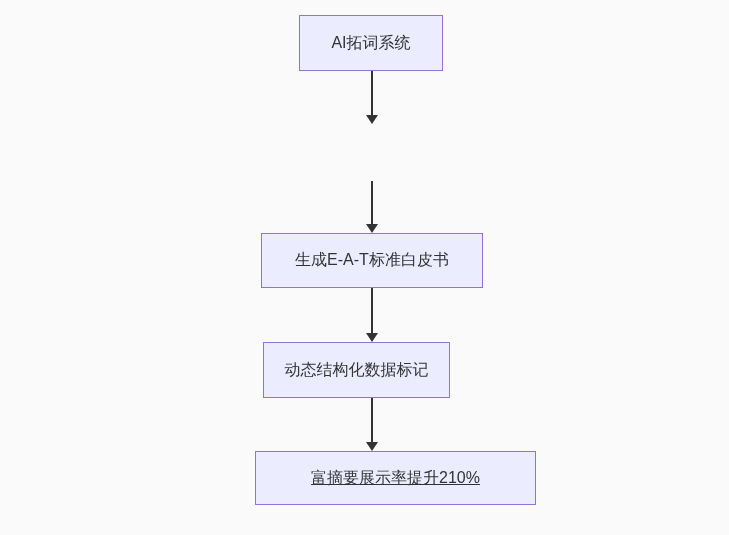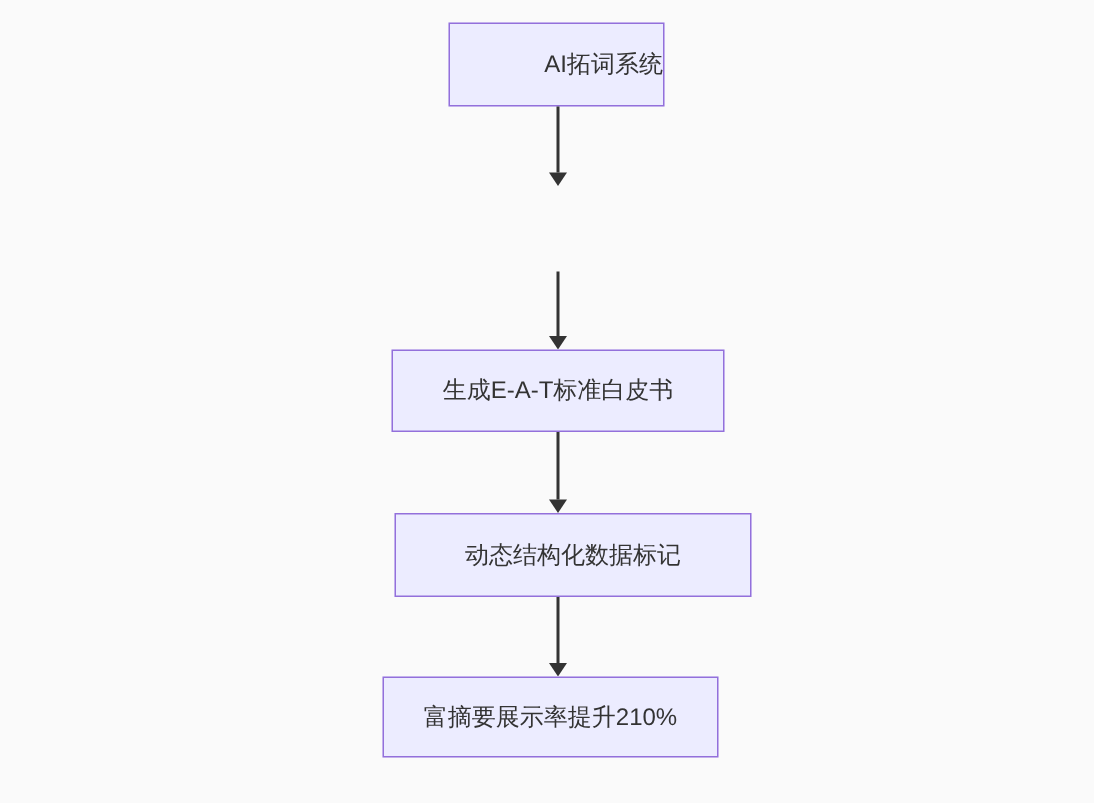--- a/index.html
+++ b/index.html
@@ -24,25 +24,25 @@
     background: #ececff;
     border: 1px solid #9370db;
     color: #333333;
     font-size: 16px;
     display: flex;
     align-items: center;
     justify-content: center;
     text-align: center;
     white-space: nowrap;
   }
-  .node-1 { left: 299px; top: 15px;  width: 144px; height: 56px; justify-content: flex-end; }
+  .node-1 { left: 299px; top: 15px;  width: 144px; height: 56px; }
   .node-2 { left: 275px; top: 124px; width: 201px; height: 57px; }
   .node-3 { left: 261px; top: 233px; width: 222px; height: 55px; }
-  .node-4 { left: 263px; top: 342px; width: 238px; height: 56px; align-items: center; }
-  .node-5 { left: 255px; top: 451px; width: 224px; height: 54px; }
+  .node-4 { left: 263px; top: 342px; width: 187px; height: 56px; align-items: center; }
+  .node-5 { left: 255px; top: 451px; width: 281px; height: 54px; text-decoration: underline; }
 
   .arrow {
     position: absolute;
     width: 12px;
     margin-left: -6px; 
     display: flex;
     flex-direction: column;
     align-items: center;
   }
   .arrow .line {

